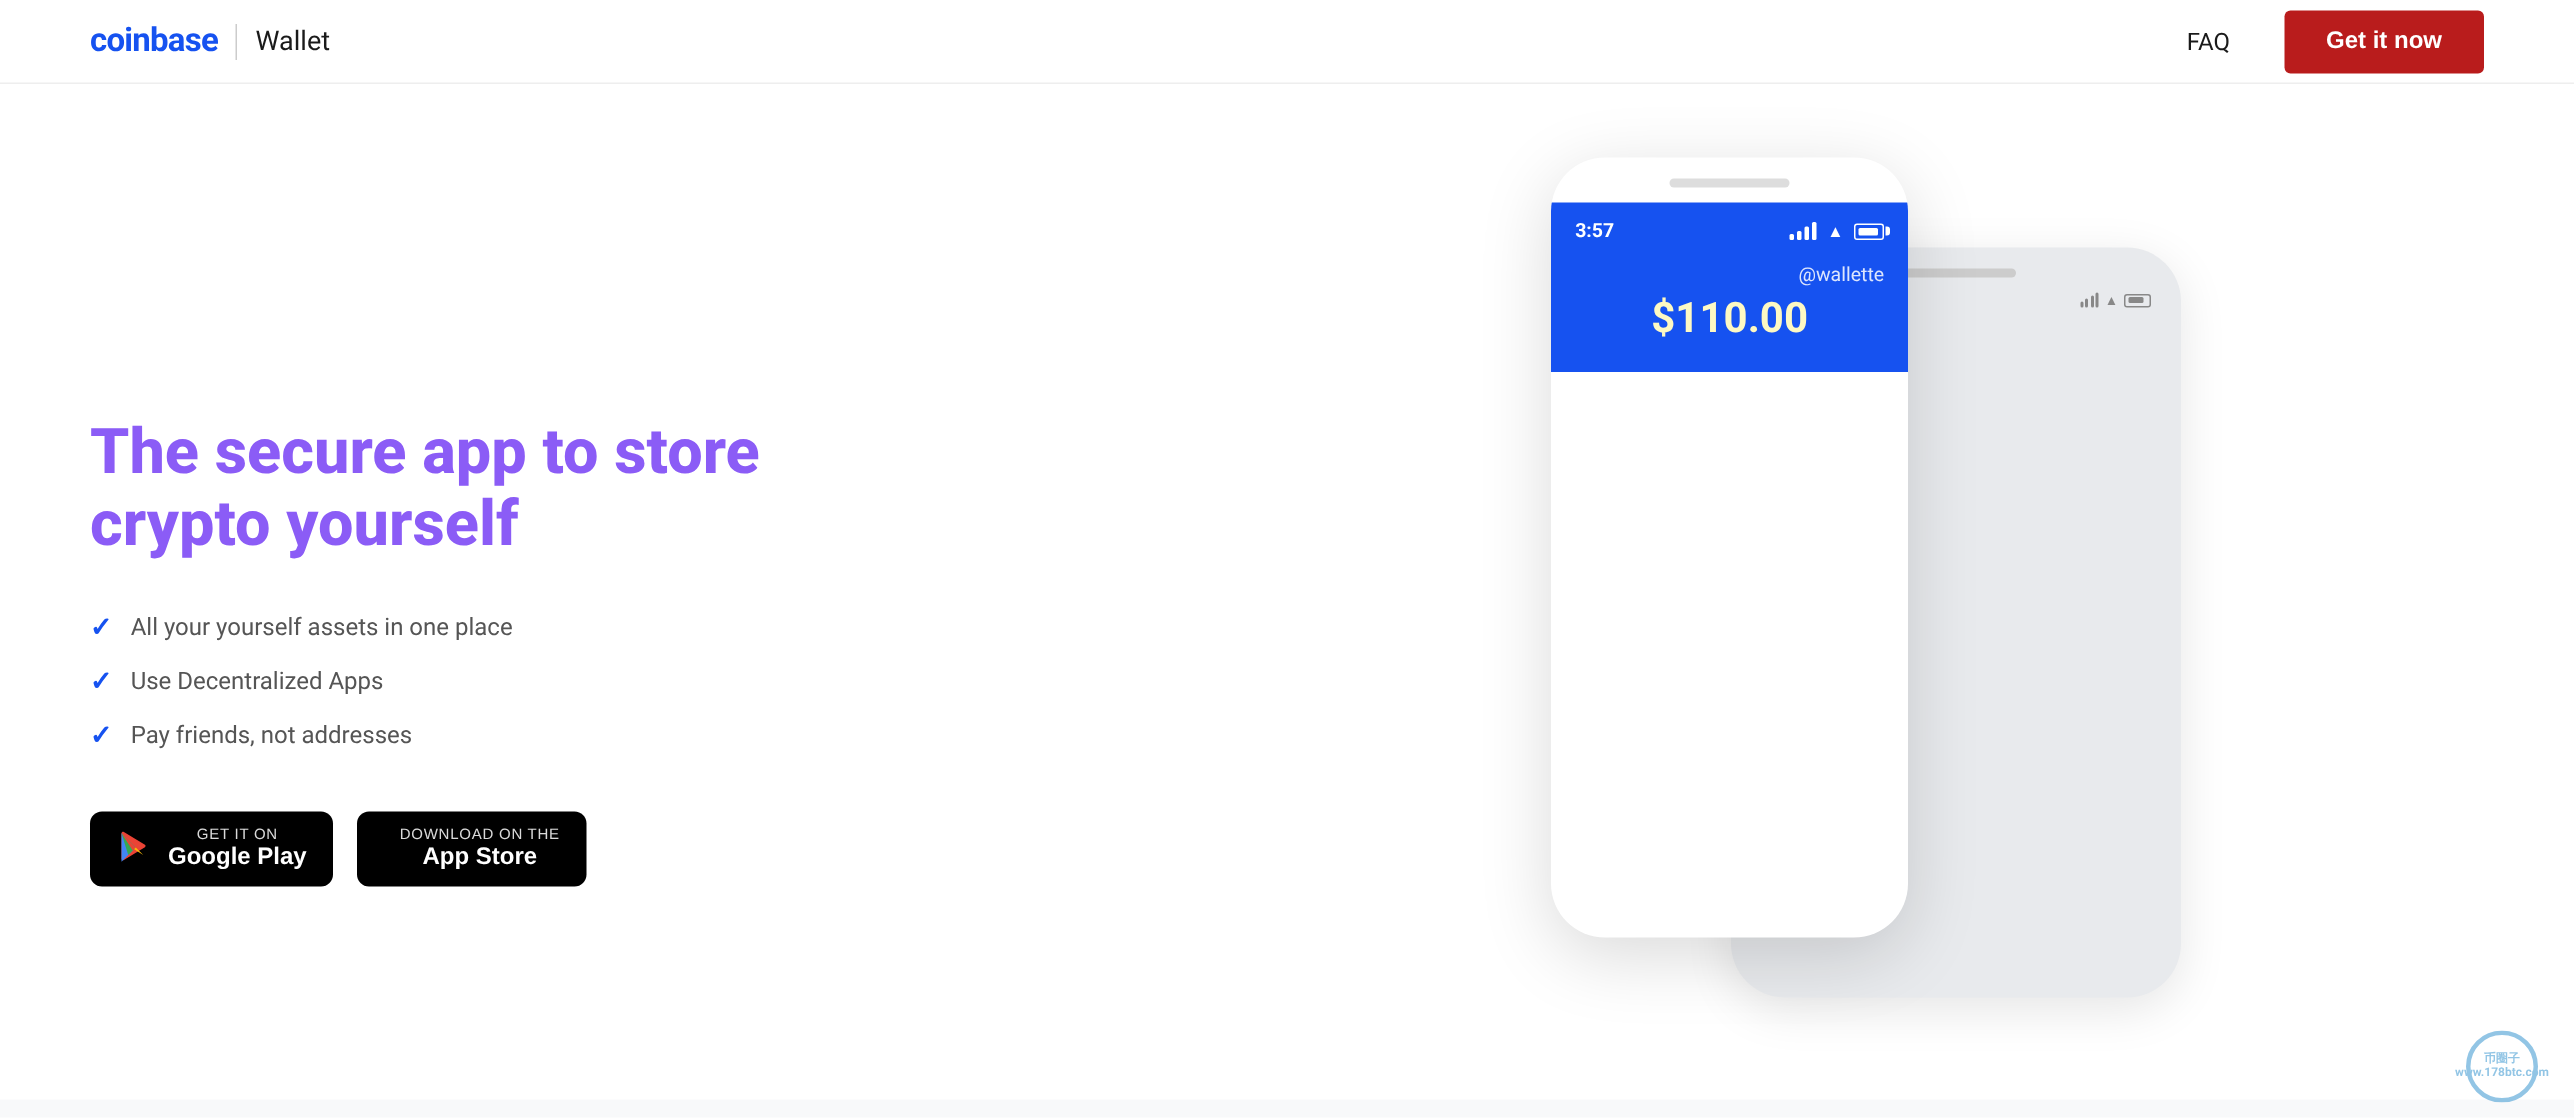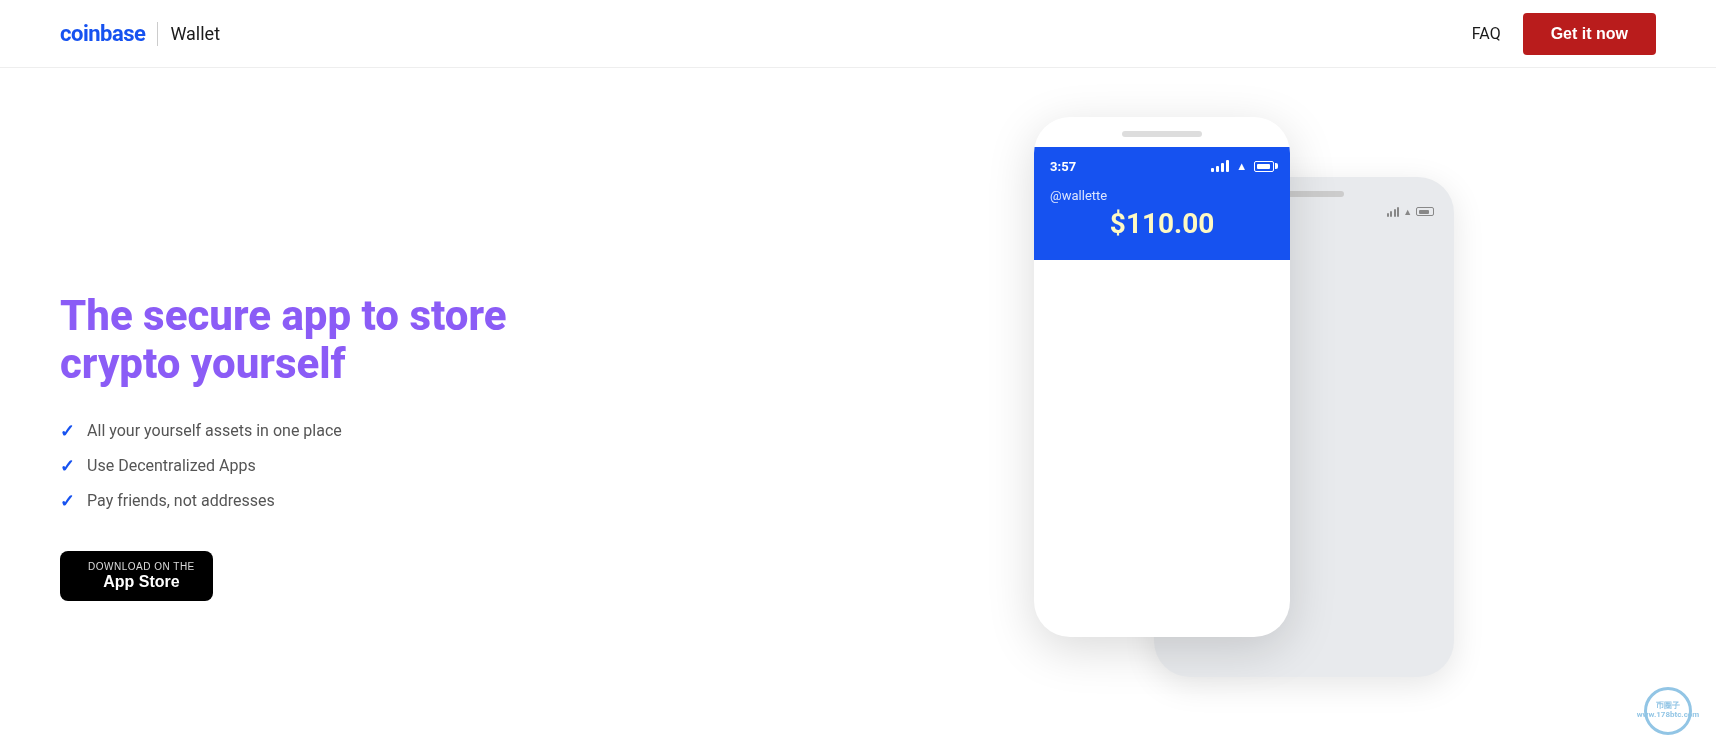--- a/index.html
+++ b/index.html
@@ -9,21 +9,21 @@
       min-height: 745px;
       overflow: hidden;
     }
 
     
     nav {
       display: flex;
       align-items: center;
       justify-content: space-between;
       padding: 0 60px;
-      height: 68px;
+      height: 56px;
       background: #fff;
       border-bottom: 1px solid #eee;
     }
     .nav-left {
       display: flex;
       align-items: center;
       gap: 12px;
     }
     .coinbase-logo {
       font-size: 22px;
@@ -37,21 +37,21 @@
       background: #ccc;
     }
     .wallet-label {
       font-size: 18px;
       font-weight: 400;
       color: #1a1a1a;
     }
     .nav-right {
       display: flex;
       align-items: center;
-      gap: 22px;
+      gap: 36px;
     }
     .faq-link {
       font-size: 16px;
       color: #1a1a1a;
       text-decoration: none;
       cursor: pointer;
     }
     .get-it-now-btn {
       background: #b91c1c;
       color: #fff;
@@ -189,21 +189,21 @@
     .phone-back-status span {
       font-size: 10px;
       color: #888;
     }
 
     
     .phone-front {
       position: absolute;
       left: 0;
       top: 0;
-      width: 256px;
+      width: 238px;
       height: 520px;
       background: #fff;
       border-radius: 36px;
       box-shadow: 0 12px 48px rgba(0,0,0,0.15);
       overflow: hidden;
     }
     .phone-front-notch {
       width: 80px;
       height: 6px;
       background: #ddd;
@@ -263,21 +263,21 @@
     .battery-fill {
       position: absolute;
       left: 2px;
       top: 2px;
       bottom: 2px;
       width: 70%;
       background: #fff;
       border-radius: 1px;
     }
     .phone-username {
-      text-align: left;
+      text-align: right;
       color: rgba(255,255,255,0.85);
       font-size: 13px;
       margin-bottom: 4px;
     }
     .phone-balance {
       text-align: center;
       color: #fef9c3;
       font-size: 28px;
       font-weight: 700;
     }
@@ -335,20 +335,35 @@
         <span>Use Decentralized Apps</span>
       </li>
       <li>
         <span class="check-icon">✓</span>
         <span>Pay friends, not addresses</span>
       </li>
     </ul>
 
     <div class="store-buttons">
 
+      <button class="store-btn">
+        <div>
+          <svg width="24" height="24" viewBox="0 0 24 24">
+            <path d="M3 20.5v-17c0-.83.94-1.3 1.6-.8l14 8.5c.6.36.6 1.24 0 1.6l-14 8.5c-.66.5-1.6.03-1.6-.8z" fill="#EA4335"></path>
+            <path d="M3 3.5l9.5 9.5L3 22.5V3.5z" fill="#4285F4"></path>
+            <path d="M3 3.5l9.5 9.5-5 5L3 3.5z" fill="#34A853"></path>
+            <path d="M12.5 13l5 5-7-4.5L12.5 13z" fill="#FBBC04"></path>
+            <path d="M3 3.5l9.5 9.5-2 2L3 3.5z" fill="#EA4335"></path>
+          </svg>
+        </div>
+        <div>
+          <span class="store-btn-text-top">GET IT ON</span>
+          <span class="store-btn-text-main">Google Play</span>
+        </div>
+      </button>
 
       <button class="store-btn">
         <span class="apple-icon"></span>
         <div>
           <span class="store-btn-text-top">Download on the</span>
           <span class="store-btn-text-main">App Store</span>
         </div>
       </button>
     </div>
   </div>

